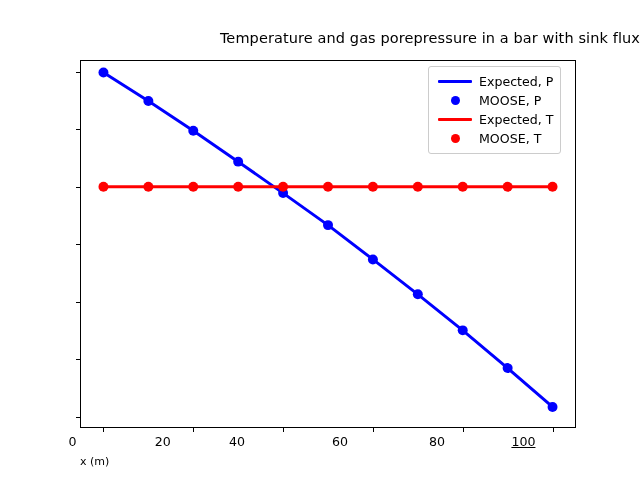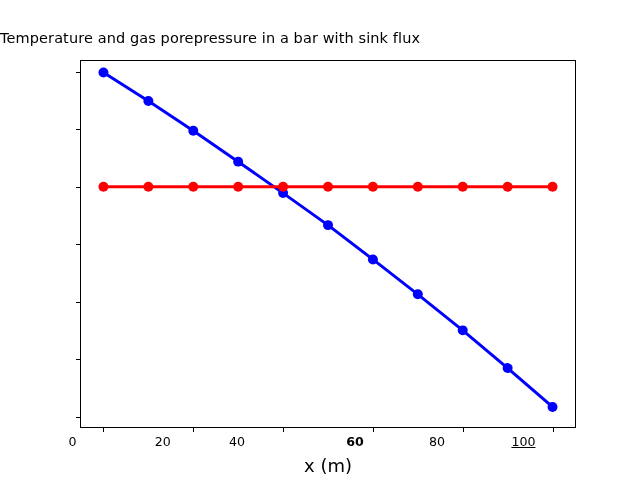--- a/index.html
+++ b/index.html
@@ -17,21 +17,21 @@
     position: relative;
     width: 640px;
     height: 480px;
     background: #ffffff;
   }
   #chart-title {
     position: absolute;
     left: 0;
     top: 30px;
     width: 640px;
-    text-align: left;
+    text-align: right;
     font-size: 14.5px;
     color: #000000;
     letter-spacing: 0.1px;
   }
   #plot-area {
     position: absolute;
     left: 80px;
     top: 60px;
     width: 496px;
     height: 368px;
@@ -71,22 +71,21 @@
     top: 428px;
     height: 4px;
     width: 0;
     border-left: 1.1px solid #000000;
   }
   #xlabel {
     position: absolute;
     left: 80px;
     top: 455px;
     width: 496px;
-    text-align: center;
-    font-size: 18px;
+    font-size: 11px;
     color: #000000;
   }
   #legend {
     position: absolute;
     left: 428px;
     top: 66px;
     padding: 5px 7px 5px 6px;
     border: 1px solid #cccccc;
     border-radius: 3px;
     background: #ffffff;
@@ -146,21 +145,21 @@
       <div class="ytick-mark" style="top: 129px;"></div>
       <div class="ytick-mark" style="top: 71.5px;"></div>
     </div>
   <div id="xtick-labels">
       <div class="xtick-label" style="left: 102.545px;">0</div>
       <div class="xtick-mark" style="left: 102.545px;"></div>
       <div class="xtick-label" style="left: 192.727px; text-align: center;">20</div>
       <div class="xtick-mark" style="left: 192.727px;"></div>
       <div class="xtick-label" style="left: 267px;">40</div>
       <div class="xtick-mark" style="left: 282.909px;"></div>
-      <div class="xtick-label" style="left: 385px; font-weight: bold;">60</div>
+      <div class="xtick-label" style="left: 370px;">60</div>
       <div class="xtick-mark" style="left: 373.091px;"></div>
       <div class="xtick-label" style="left: 467px;">80</div>
       <div class="xtick-mark" style="left: 463.273px;"></div>
       <div class="xtick-label" style="left: 553.455px; text-decoration: underline;">100</div>
       <div class="xtick-mark" style="left: 553.455px;"></div>
     </div>
 
   <div id="plot-area">
     <svg id="data-svg" viewBox="0 0 496 368" preserveAspectRatio="none">
         <polyline points="22.55,11.50 67.64,40.25 112.73,70.15 157.82,101.20 202.91,132.82 248.00,165.02 293.09,199.52 338.18,234.60 383.27,270.82 428.36,308.77 473.45,347.88" fill="none" stroke="#0000ff" stroke-width="3" stroke-linecap="round" stroke-linejoin="round"></polyline>
@@ -183,14 +182,40 @@
         <circle cx="202.91" cy="126.50" r="5" fill="#ff0000"></circle>
         <circle cx="248.00" cy="126.50" r="5" fill="#ff0000"></circle>
         <circle cx="293.09" cy="126.50" r="5" fill="#ff0000"></circle>
         <circle cx="338.18" cy="126.50" r="5" fill="#ff0000"></circle>
         <circle cx="383.27" cy="126.50" r="5" fill="#ff0000"></circle>
         <circle cx="428.36" cy="126.50" r="5" fill="#ff0000"></circle>
         <circle cx="473.45" cy="126.50" r="5" fill="#ff0000"></circle>
       </svg>
   </div>
 
+  <div id="legend">
+      <div class="legend-row">
+        <div class="legend-key">
+          <div class="keyline" style="background: rgb(0, 0, 255);"></div>
+        </div>
+        <div class="legend-label">Expected, P</div>
+      </div>
+      <div class="legend-row">
+        <div class="legend-key">
+          <div class="keydot" style="background: rgb(0, 0, 255);"></div>
+        </div>
+        <div class="legend-label">MOOSE, P</div>
+      </div>
+      <div class="legend-row">
+        <div class="legend-key">
+          <div class="keyline" style="background: rgb(255, 0, 0);"></div>
+        </div>
+        <div class="legend-label">Expected, T</div>
+      </div>
+      <div class="legend-row">
+        <div class="legend-key">
+          <div class="keydot" style="background: rgb(255, 0, 0);"></div>
+        </div>
+        <div class="legend-label">MOOSE, T</div>
+      </div>
+    </div>
 
 </div>
 
 </body></html>

